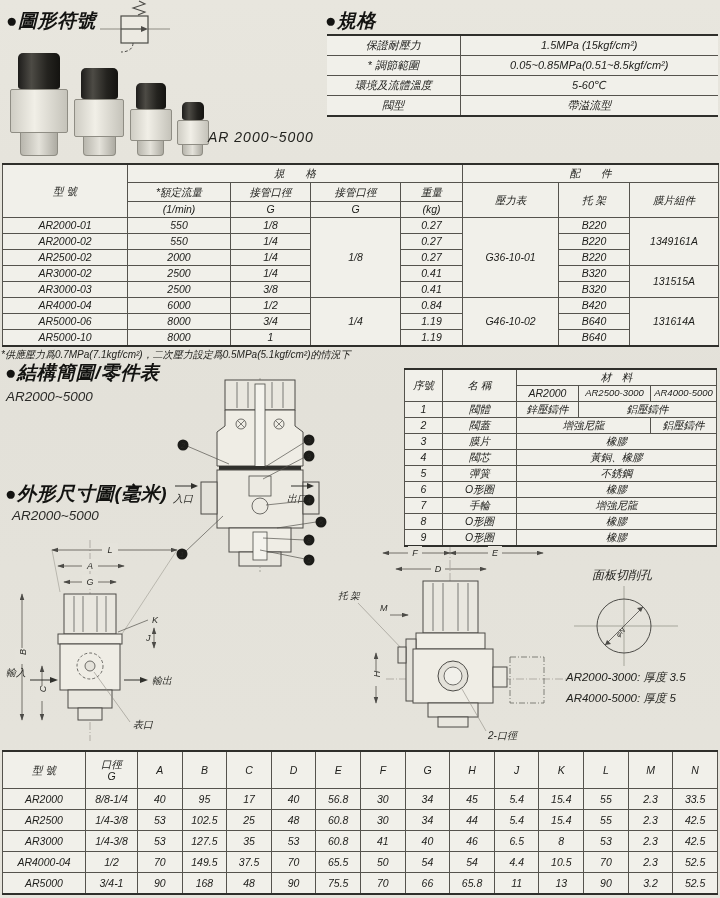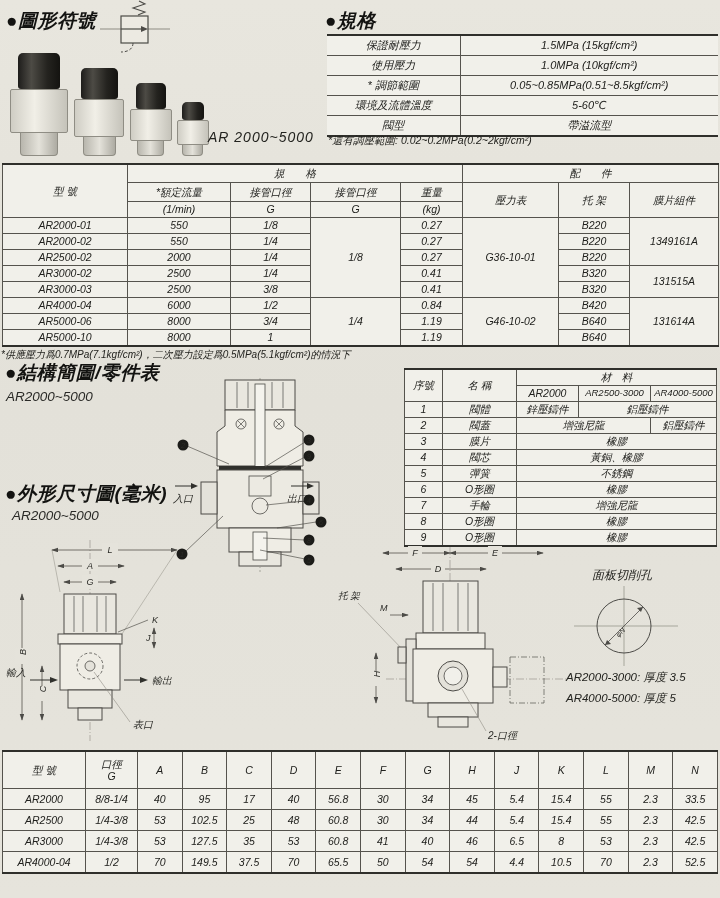--- a/index.html
+++ b/index.html
@@ -84,38 +84,33 @@
   <colgroup>
         <col style="width:133px">
         <col>
       </colgroup>
   <tbody>
         <tr>
     <td class="lbl">保證耐壓力</td>
     <td>1.5MPa (15kgf/cm²)</td>
         </tr>
   <tr>
-    <td class="lbl">使用壓力</td>
-    <td>1.0MPa (10kgf/cm²)</td>
-        </tr>
-  <tr>
     <td class="lbl">* 調節範圍</td>
     <td>0.05~0.85MPa(0.51~8.5kgf/cm²)</td>
         </tr>
   <tr>
     <td class="lbl">環境及流體溫度</td>
     <td>5-60℃</td>
         </tr>
   <tr>
     <td class="lbl">閥型</td>
     <td>帶溢流型</td>
         </tr>
 </tbody>
     </table>
-<div class="note" style="left:328px;top:134px;">*還有調壓範圍: 0.02~0.2MPa(0.2~2kgf/cm²)</div>
 
 <table class="main-tbl">
   <colgroup>
         <col style="width:125px">
         <col style="width:103px">
         <col style="width:80px">
         <col style="width:90px">
         <col style="width:62px">
         <col style="width:96px">
         <col style="width:71px">
@@ -549,16 +544,33 @@
     <td>65.5</td>
     <td>50</td>
     <td>54</td>
     <td>54</td>
     <td>4.4</td>
     <td>10.5</td>
     <td>70</td>
     <td>2.3</td>
     <td>52.5</td>
         </tr>
+  <tr>
+    <td>AR5000</td>
+    <td>3/4-1</td>
+    <td>90</td>
+    <td>168</td>
+    <td>48</td>
+    <td>90</td>
+    <td>75.5</td>
+    <td>70</td>
+    <td>66</td>
+    <td>65.8</td>
+    <td>11</td>
+    <td>13</td>
+    <td>90</td>
+    <td>3.2</td>
+    <td>52.5</td>
+        </tr>
 </tbody>
     </table>
 
 </div>
 
 </body></html>

